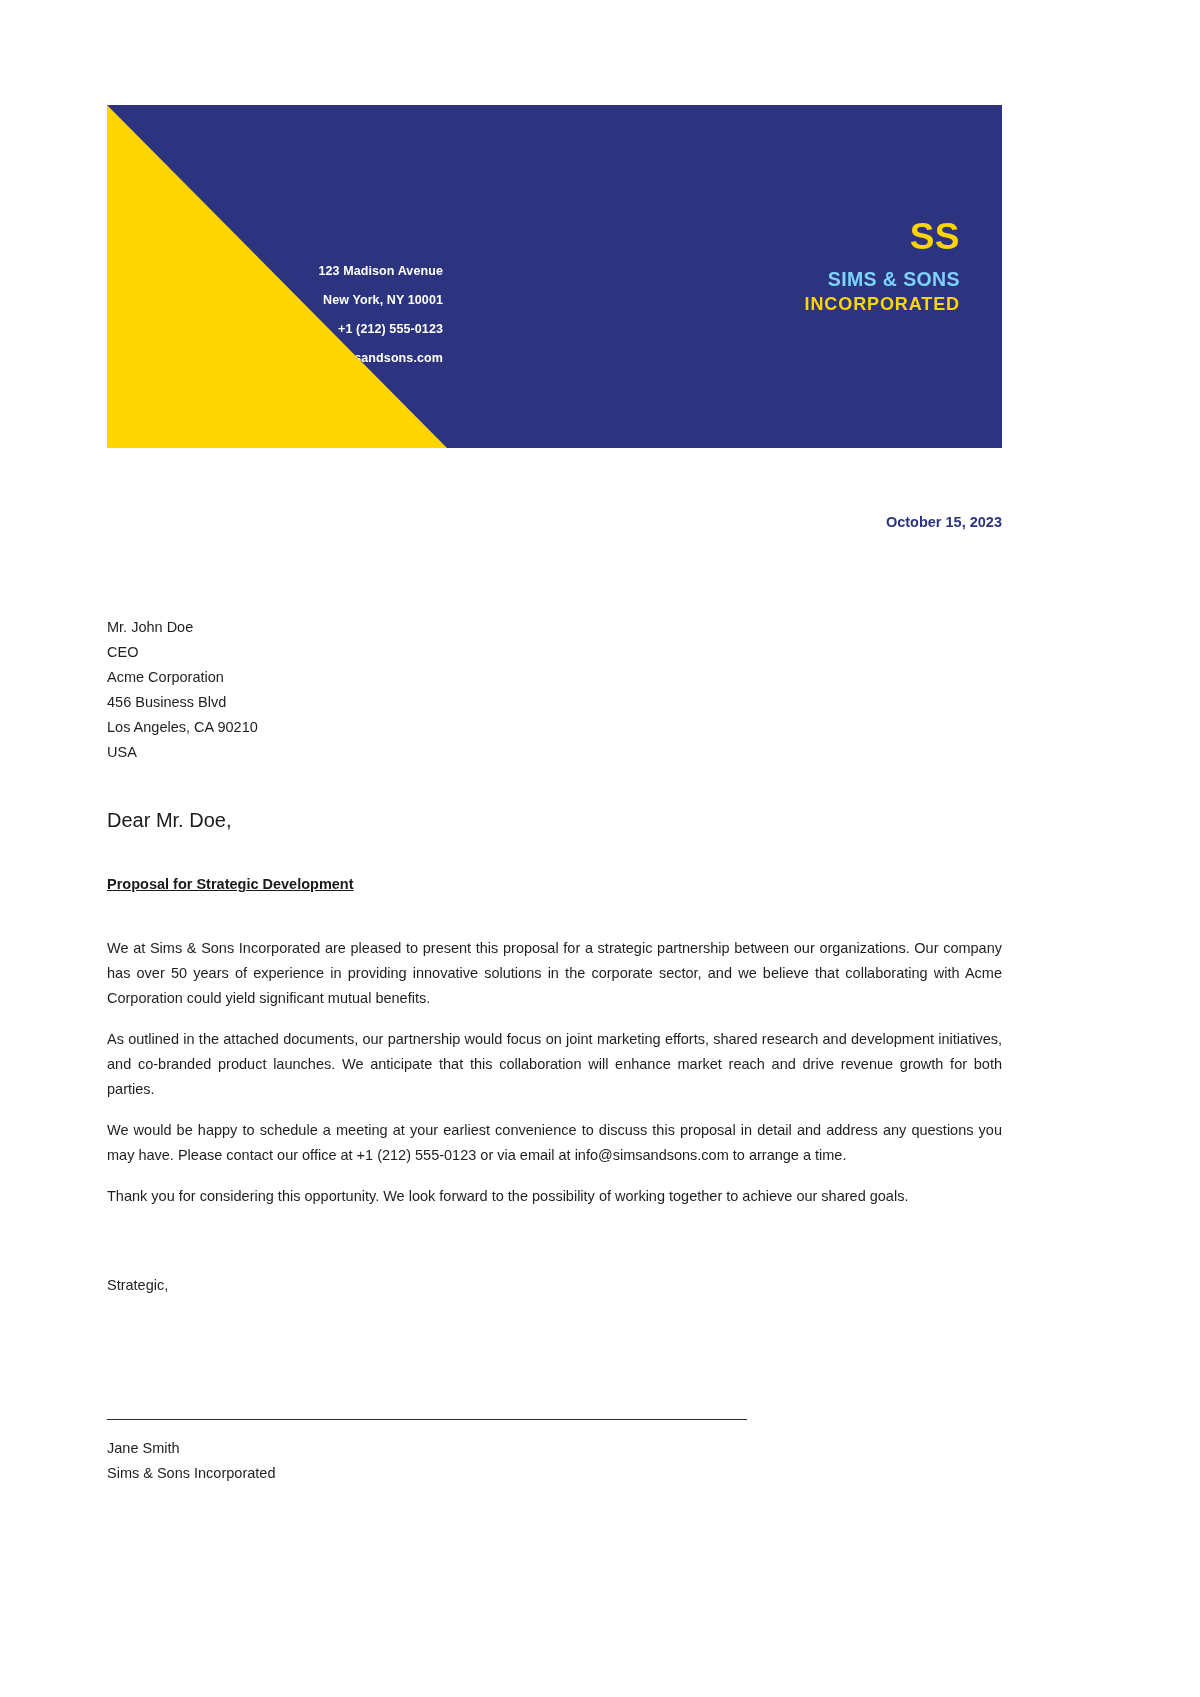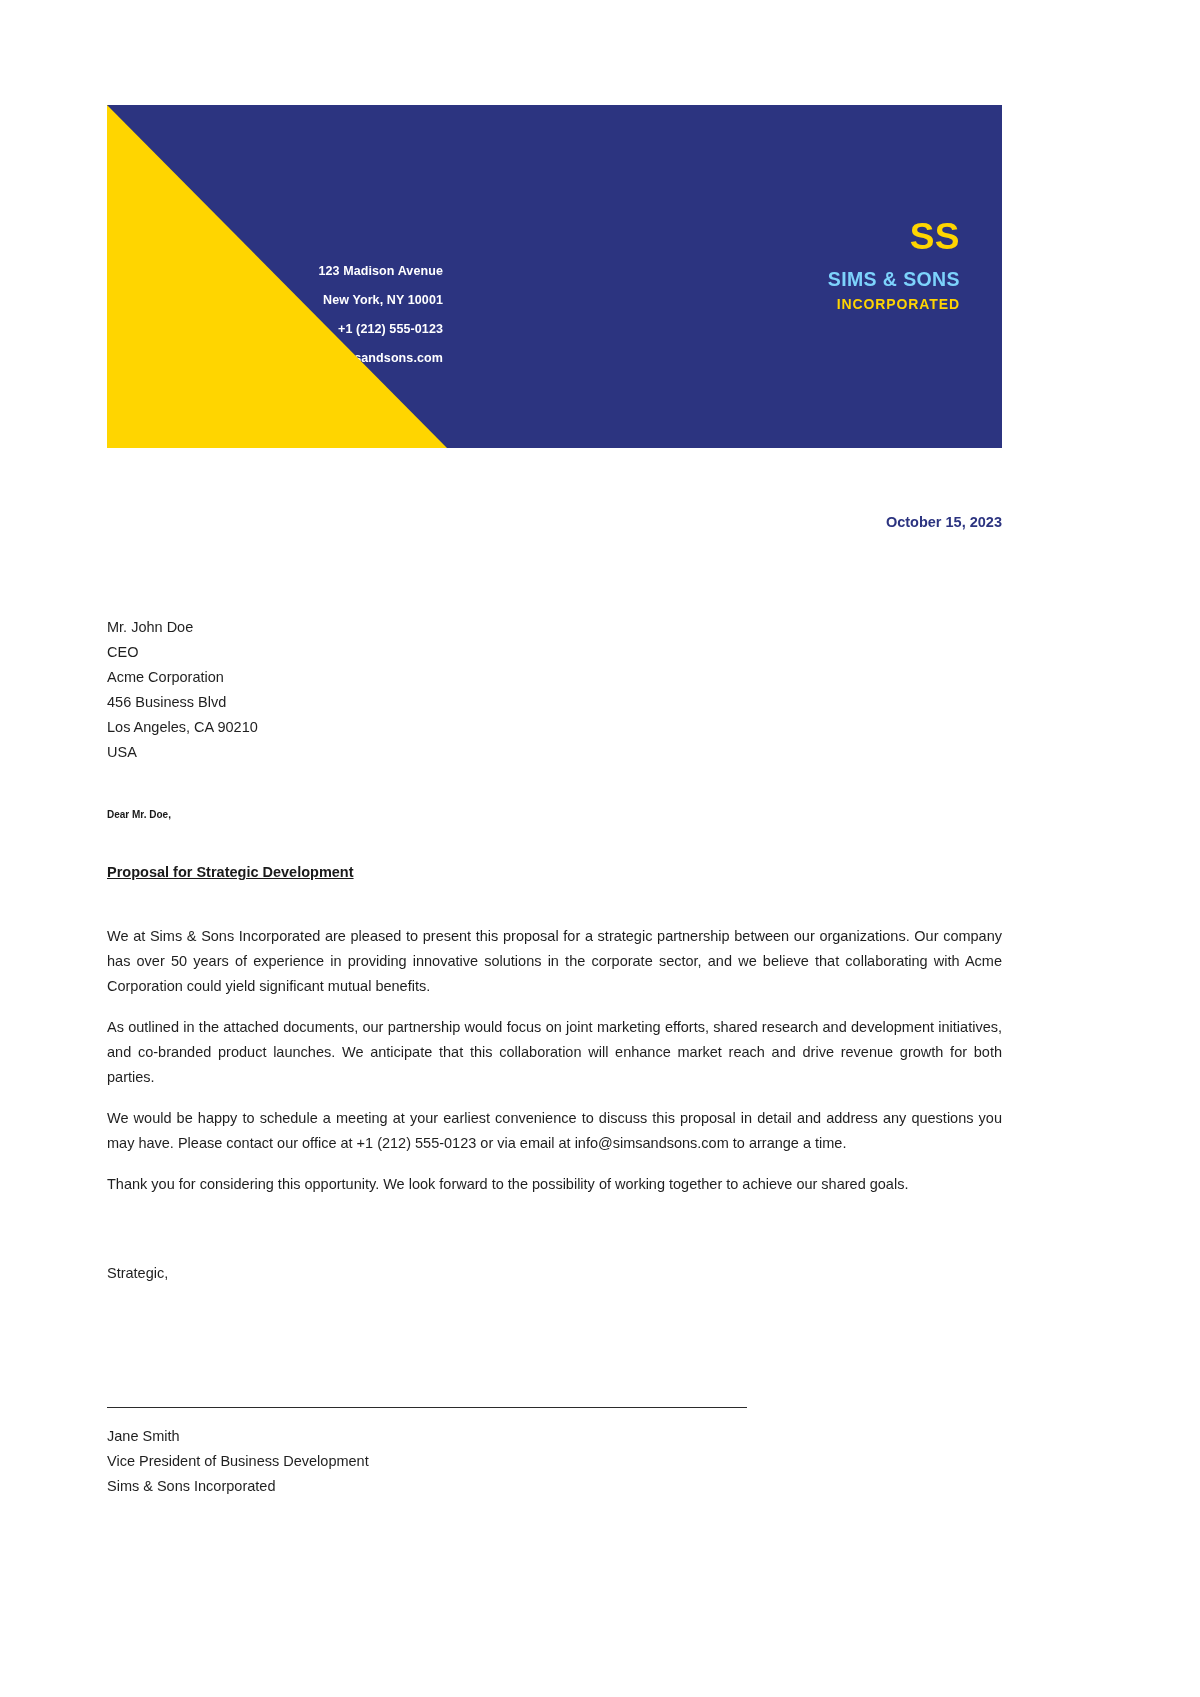--- a/index.html
+++ b/index.html
@@ -67,21 +67,21 @@
   .brand-name {
     color: #7dd3fc;
     font-size: 19.5px;
     font-weight: bold;
     letter-spacing: 0.4px;
     line-height: 26px;
     margin-top: 9px;
   }
   .brand-sub {
     color: #ffd500;
-    font-size: 14px;
+    font-size: 18px;
     font-weight: bold;
     letter-spacing: 0.9px;
     line-height: 18px;
     margin-top: 3px;
   }
 
   
   .page-body {
     position: absolute;
     left: 107px;
@@ -96,22 +96,22 @@
     margin-top: 66px;
   }
   .recipient {
     margin-top: 85px;
     font-size: 14.5px;
     line-height: 25px;
     color: #1f1f1f;
   }
   .salutation {
     margin-top: 44px;
-    font-size: 10px;
-    font-weight: bold;
+    font-size: 20px;
+    font-weight: normal;
     color: #1a1a1a;
   }
   .subject {
     margin-top: 44px;
     font-size: 14.5px;
     font-weight: bold;
     text-decoration: underline;
     color: #1a1a1a;
   }
   .body-copy { margin-top: 44px; }
@@ -183,17 +183,16 @@
     <p>We would be happy to schedule a meeting at your earliest convenience to discuss this proposal in detail and address any questions you may have. Please contact our office at +1 (212) 555-0123 or via email at info@simsandsons.com to arrange a time.</p>
     <p>Thank you for considering this opportunity. We look forward to the possibility of working together to achieve our shared goals.</p>
   </div>
 
   <div class="closing">Strategic,</div>
 
   <div class="signature-rule"></div>
 
   <div class="signer">
     <div>Jane Smith</div>
-    <div>Vice President of Business Development</div>
     <div>Sims &amp; Sons Incorporated</div>
   </div>
 
 </div>
 
 </body></html>

